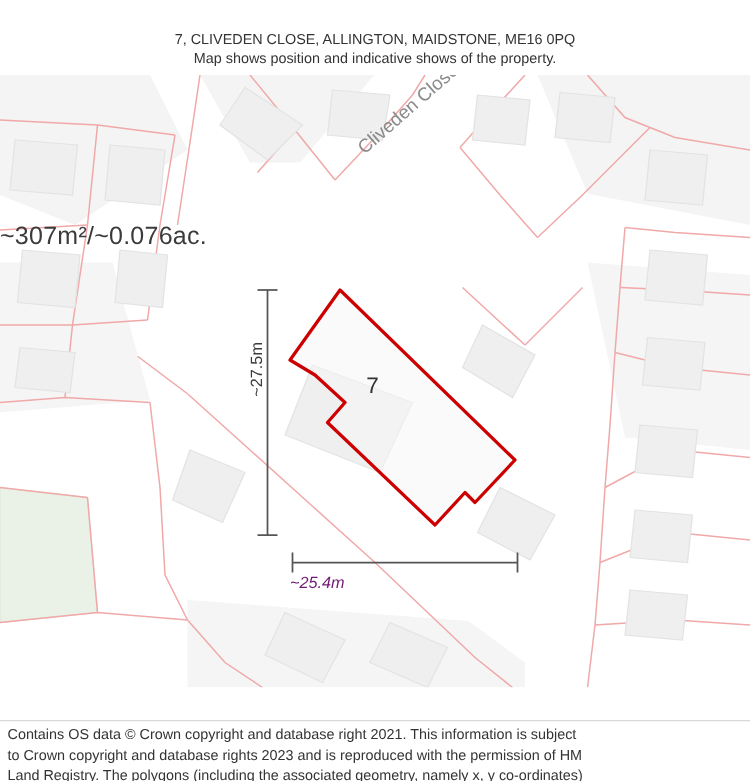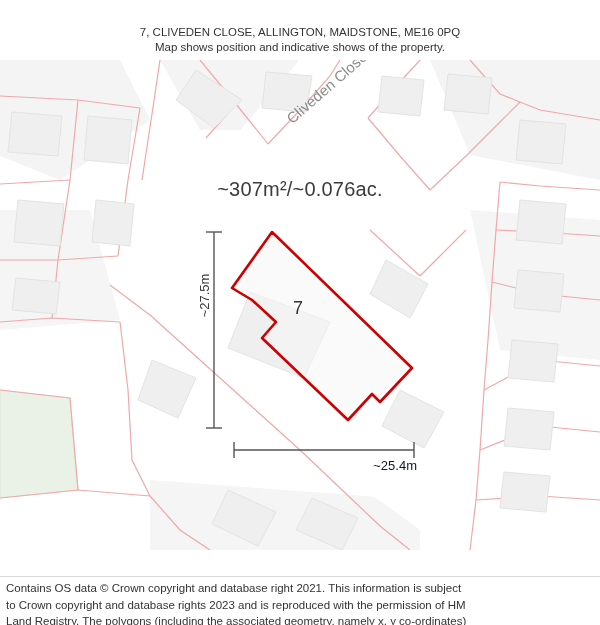--- a/index.html
+++ b/index.html
@@ -57,21 +57,20 @@
   }
   .map svg {
     display: block;
   }
 
   .area-label {
     position: absolute;
     left: 0;
     top: 118px;
     width: 600px;
-    text-align: center;
     font-size: 20px;
     color: #3b3b3b;
     letter-spacing: 0.2px;
   }
 
   .plot-number {
     position: absolute;
     left: 293px;
     top: 238px;
     font-size: 18px;
@@ -87,23 +86,24 @@
     transform: rotate(-90deg);
     transform-origin: 50% 50%;
     white-space: nowrap;
   }
 
   .hdim-label {
     position: absolute;
     left: 232px;
     top: 398px;
     width: 185px;
-    text-align: right;
+    text-align: left;
     font-size: 13px;
-    color: #0f172a;
+    color: #701a75;
+    font-style: italic;
   }
 
   .street-label {
     position: absolute;
     left: 283px;
     top: 54px;
     font-size: 15px;
     color: #8a8a8a;
     transform: rotate(-41deg);
     transform-origin: 0 0;

